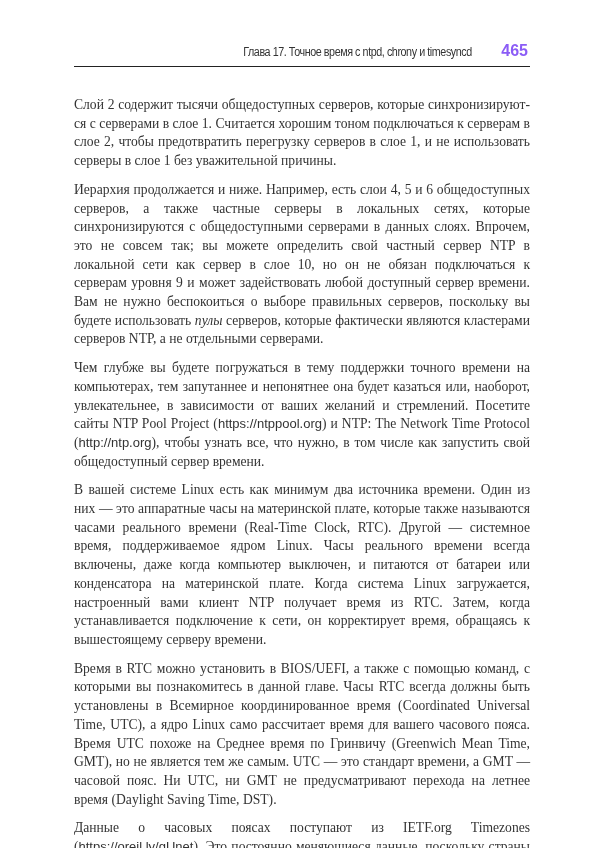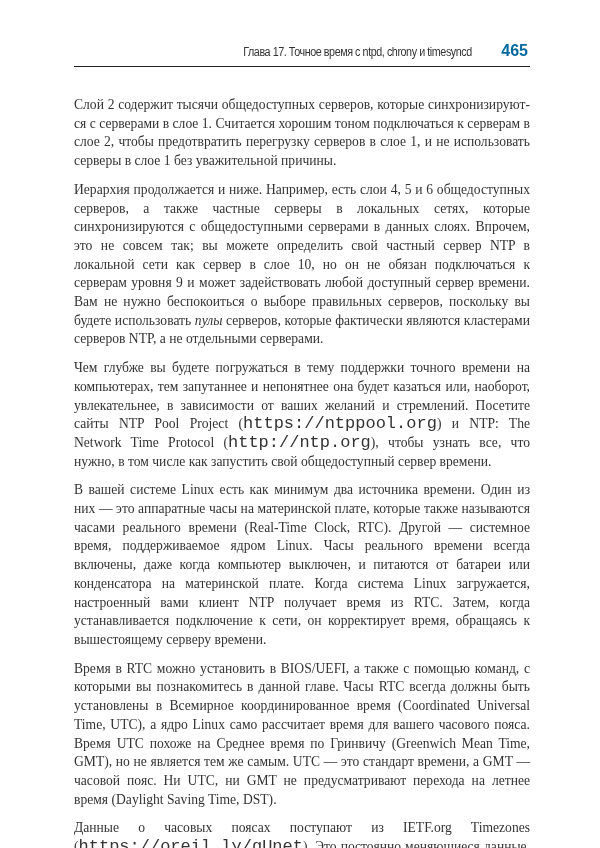--- a/index.html
+++ b/index.html
@@ -12,30 +12,30 @@
     border-bottom:1.3px solid #222;
     font-family:"Liberation Sans", "DejaVu Sans", sans-serif;
   }
   .header-title {
     position:absolute; right:58px; top:3px;
     font-size:12.5px; color:#333; letter-spacing:-0.5px;
     transform:scaleX(0.86); transform-origin:right center;
   }
   .page-number {
     position:absolute; right:2px; top:0px;
-    font-size:16px; font-weight:bold; color:#0369a1;
+    font-size:16px; font-weight:bold; color:#8b5cf6;
   }
   .content {
     position:absolute; left:74px; top:96px; width:456px;
     font-family:"Liberation Serif", "DejaVu Serif", serif;
     font-size:13.6px; line-height:18.7px; color:#333;
     text-align:justify; hyphens:manual;
   }
   .content p { margin:0 0 10px 0; }
-  .url { font-family:Liberation Mono, monospace; font-size:17px; }
+  .url { font-family:Liberation Sans, sans-serif; font-size:13px; }
   .em { font-style:italic;margin-top:8px; }
 </style>
 </head>
 <body>
 
 <div class="header">
   <span class="header-title">Глава 17. Точное время с ntpd, chrony и timesyncd</span>
   <span class="page-number">465</span>
 </div>
 

